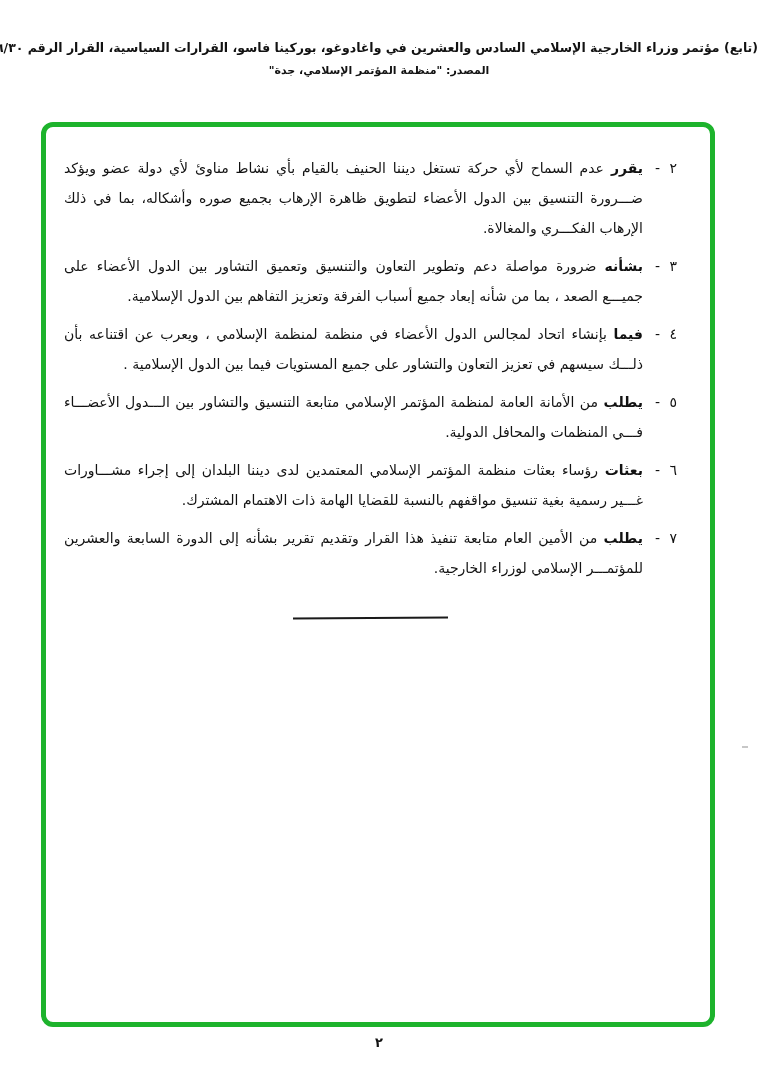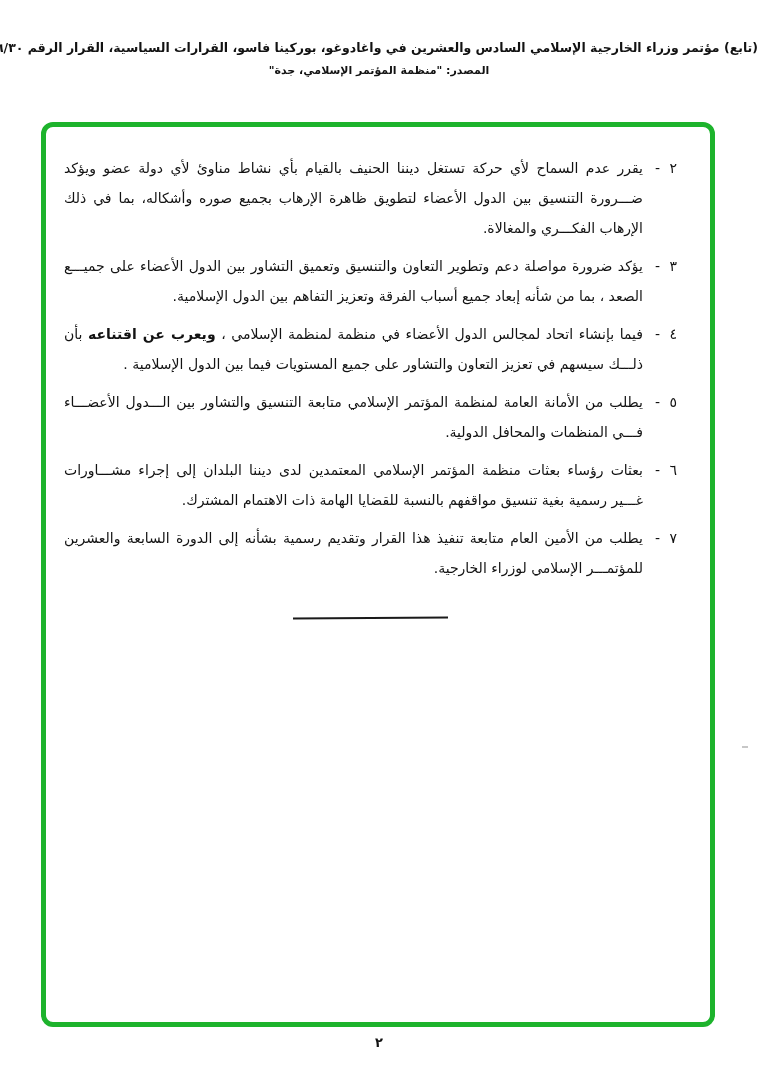--- a/index.html
+++ b/index.html
@@ -52,22 +52,22 @@
   }
   .num {
     flex: 0 0 34px;
     word-spacing: 5px;
     white-space: nowrap;
   }
   .ptext {
     flex: 1 1 auto;
     text-align: justify;
   }
-  .lead { font-weight: normal; }
-  .b2   { font-weight: bold; }
+  .lead { font-weight: bold; }
+  .b2   { font-weight: normal; }
   
   .divider {
     width: 155px;
     height: 2px;
     background: #1a1a1a;
     margin: 34px auto 0 auto;
     transform: rotate(-0.4deg);
   }
   
   .page-number {
@@ -103,41 +103,41 @@
   <div class="frame">
     <div class="doc-body">
 
       <div class="para">
         <div class="num">٢ -</div>
         <div class="ptext"><span class="lead">يقرر</span><span> عدم السماح لأي حركة تستغل ديننا الحنيف بالقيام بأي نشاط مناوئ لأي دولة عضو ويؤكد ضـــرورة التنسيق بين الدول الأعضاء لتطويق ظاهرة الإرهاب بجميع صوره وأشكاله، بما في ذلك الإرهاب الفكـــري والمغالاة.</span><span class="b2"></span><span></span></div>
       </div>
 
       <div class="para">
         <div class="num">٣ -</div>
-        <div class="ptext"><span class="lead">يؤكد</span><span> ضرورة مواصلة دعم وتطوير التعاون والتنسيق وتعميق التشاور بين الدول الأعضاء على جميـــع الصعد ، بما من شأنه إبعاد جميع أسباب الفرقة وتعزيز التفاهم بين الدول الإسلامية.</span><span class="b2"></span><span></span></div>
+        <div class="ptext"><span class="lead">بشأنه</span><span> ضرورة مواصلة دعم وتطوير التعاون والتنسيق وتعميق التشاور بين الدول الأعضاء على جميـــع الصعد ، بما من شأنه إبعاد جميع أسباب الفرقة وتعزيز التفاهم بين الدول الإسلامية.</span><span class="b2"></span><span></span></div>
       </div>
 
       <div class="para">
         <div class="num">٤ -</div>
         <div class="ptext"><span class="lead">فيما</span><span> بإنشاء اتحاد لمجالس الدول الأعضاء في منظمة لمنظمة الإسلامي ، </span><span class="b2">ويعرب عن اقتناعه</span><span> بأن ذلـــك سيسهم في تعزيز التعاون والتشاور على جميع المستويات فيما بين الدول الإسلامية .</span></div>
       </div>
 
       <div class="para">
         <div class="num">٥ -</div>
         <div class="ptext"><span class="lead">يطلب</span><span> من الأمانة العامة لمنظمة المؤتمر الإسلامي متابعة التنسيق والتشاور بين الـــدول الأعضـــاء فـــي المنظمات والمحافل الدولية.</span><span class="b2"></span><span></span></div>
       </div>
 
       <div class="para">
         <div class="num">٦ -</div>
         <div class="ptext"><span class="lead">بعثات</span><span> رؤساء بعثات منظمة المؤتمر الإسلامي المعتمدين لدى ديننا البلدان إلى إجراء مشـــاورات غـــير رسمية بغية تنسيق مواقفهم بالنسبة للقضايا الهامة ذات الاهتمام المشترك.</span><span class="b2"></span><span></span></div>
       </div>
 
       <div class="para">
         <div class="num">٧ -</div>
-        <div class="ptext"><span class="lead">يطلب</span><span> من الأمين العام متابعة تنفيذ هذا القرار وتقديم رسمية بشأنه إلى الدورة السابعة والعشرين للمؤتمـــر الإسلامي لوزراء الخارجية.</span><span class="b2"></span><span></span></div>
+        <div class="ptext"><span class="lead">يطلب</span><span> من الأمين العام متابعة تنفيذ هذا القرار وتقديم تقرير بشأنه إلى الدورة السابعة والعشرين للمؤتمـــر الإسلامي لوزراء الخارجية.</span><span class="b2"></span><span></span></div>
       </div>
 
       <div class="divider"></div>
 
     </div>
   </div>
 
   <div class="page-number">٢</div>
 
   <div class="artifact"></div>

